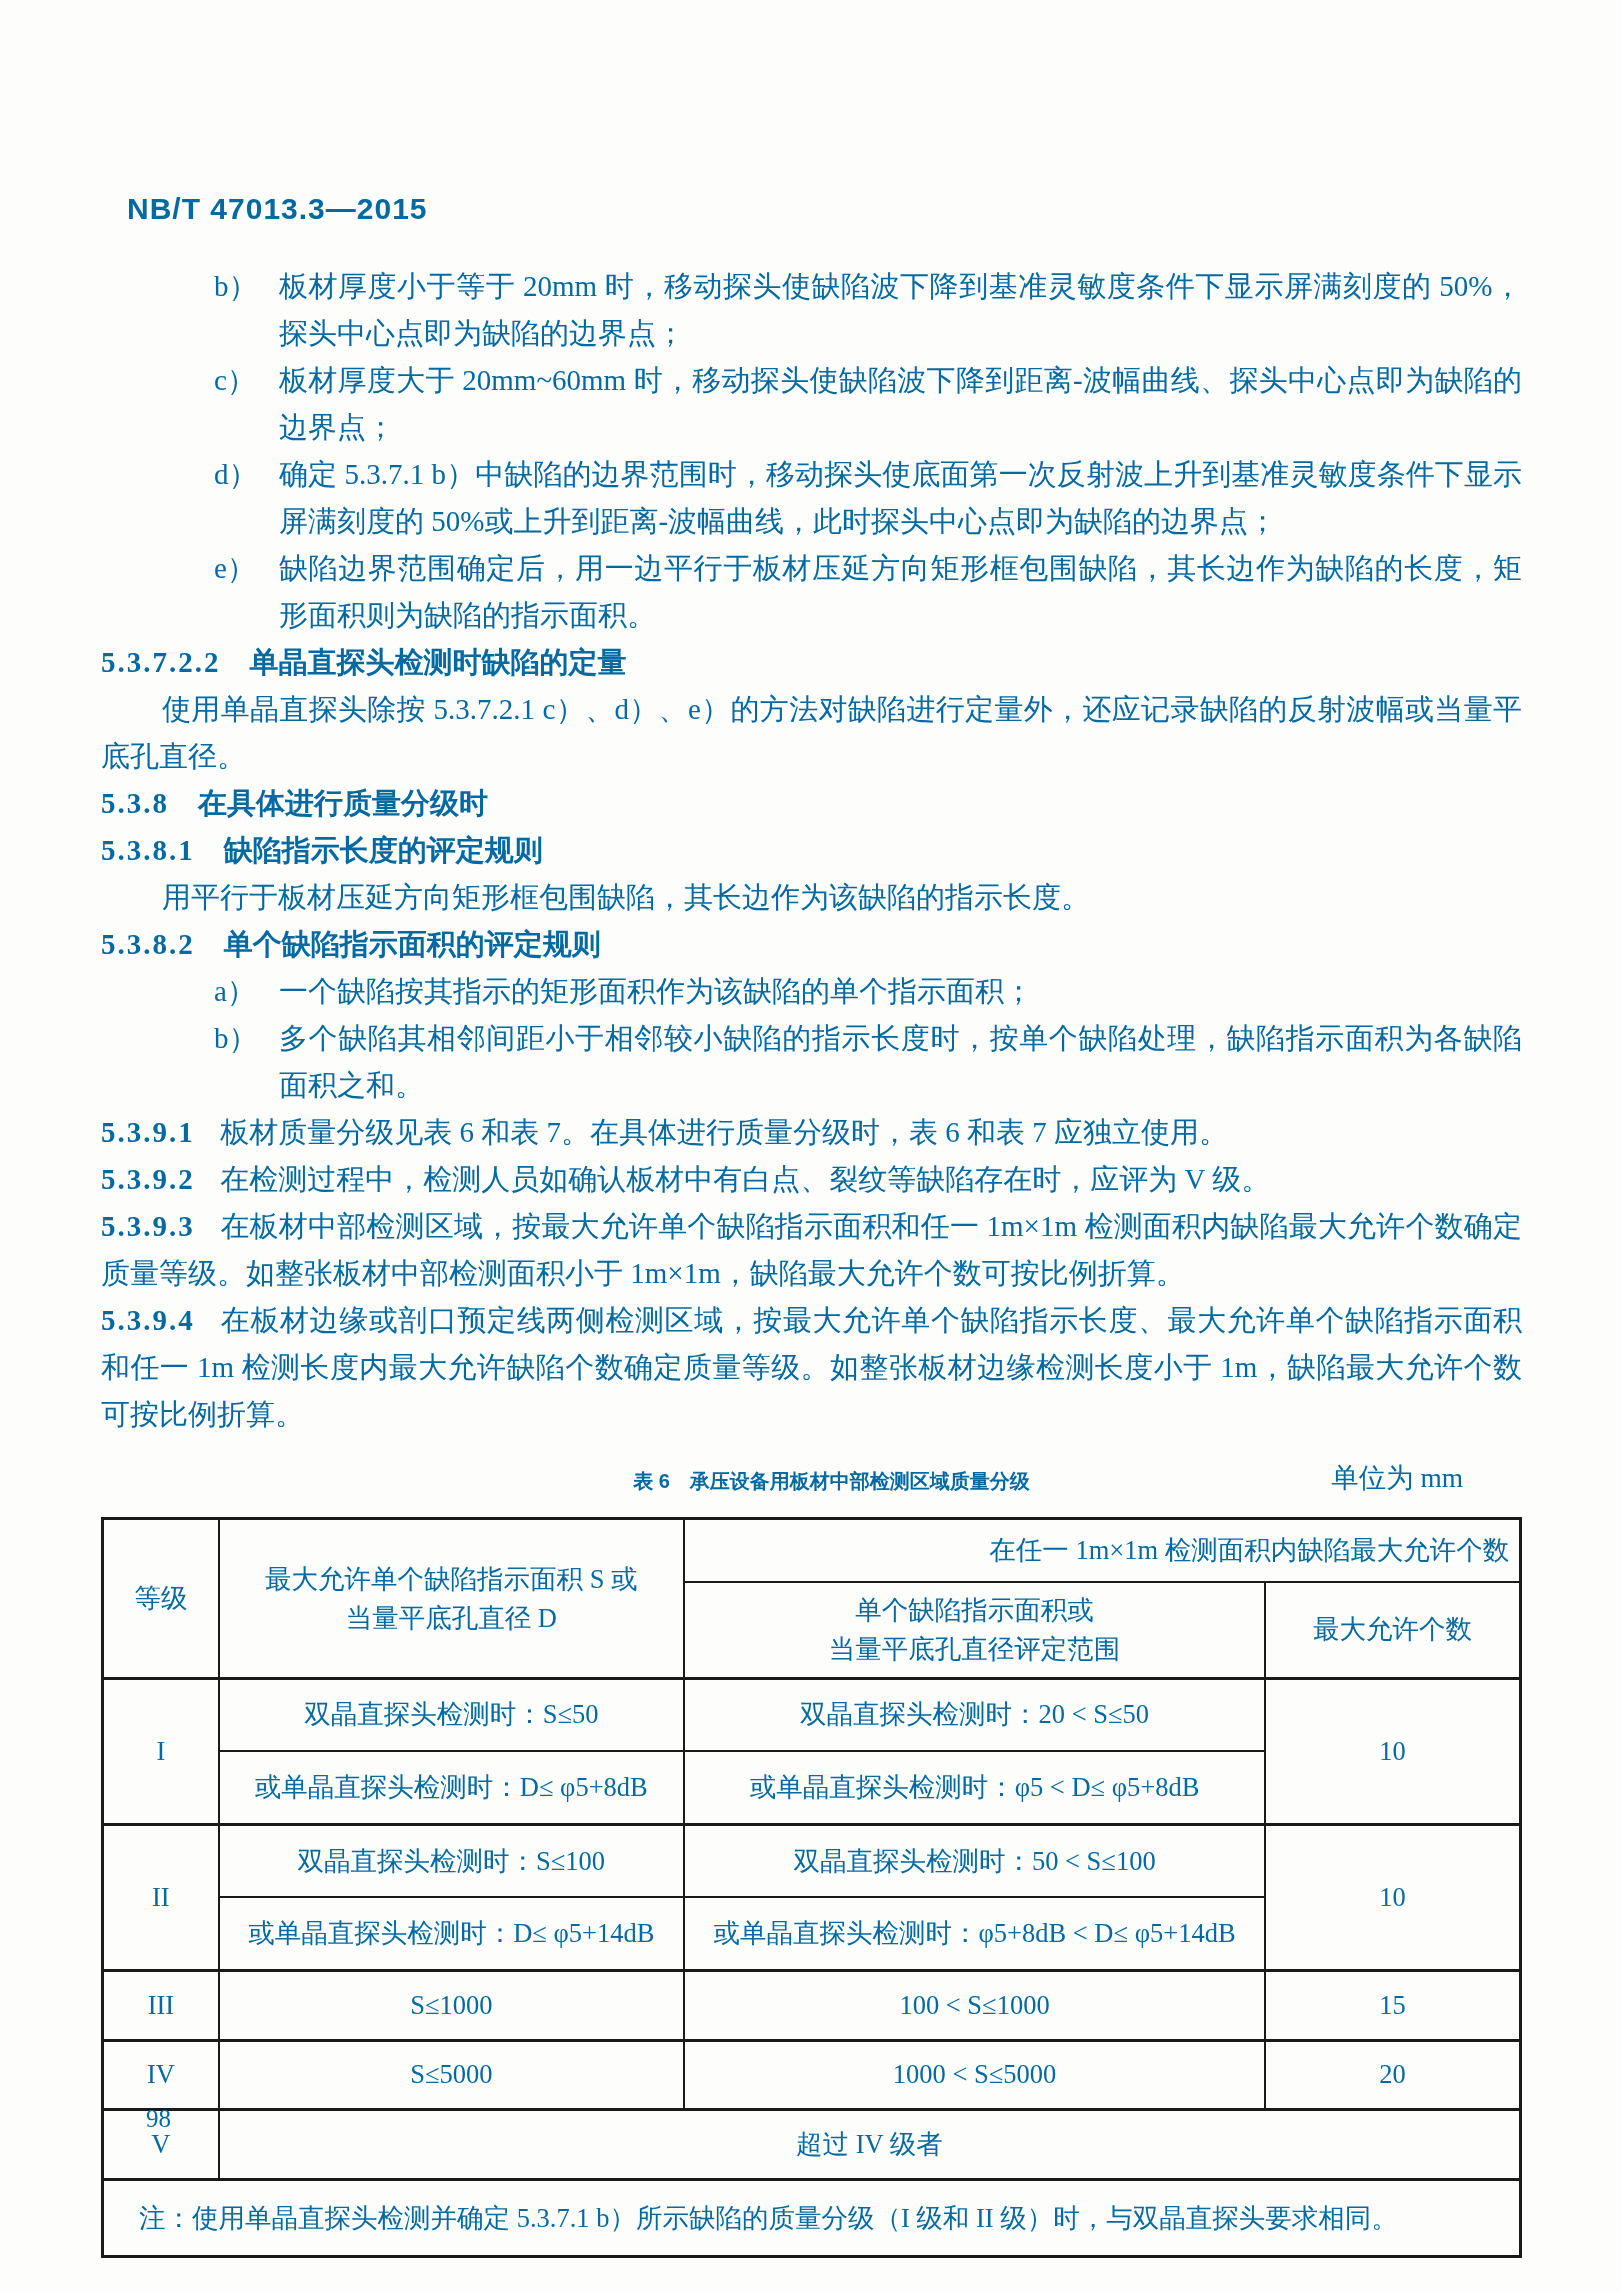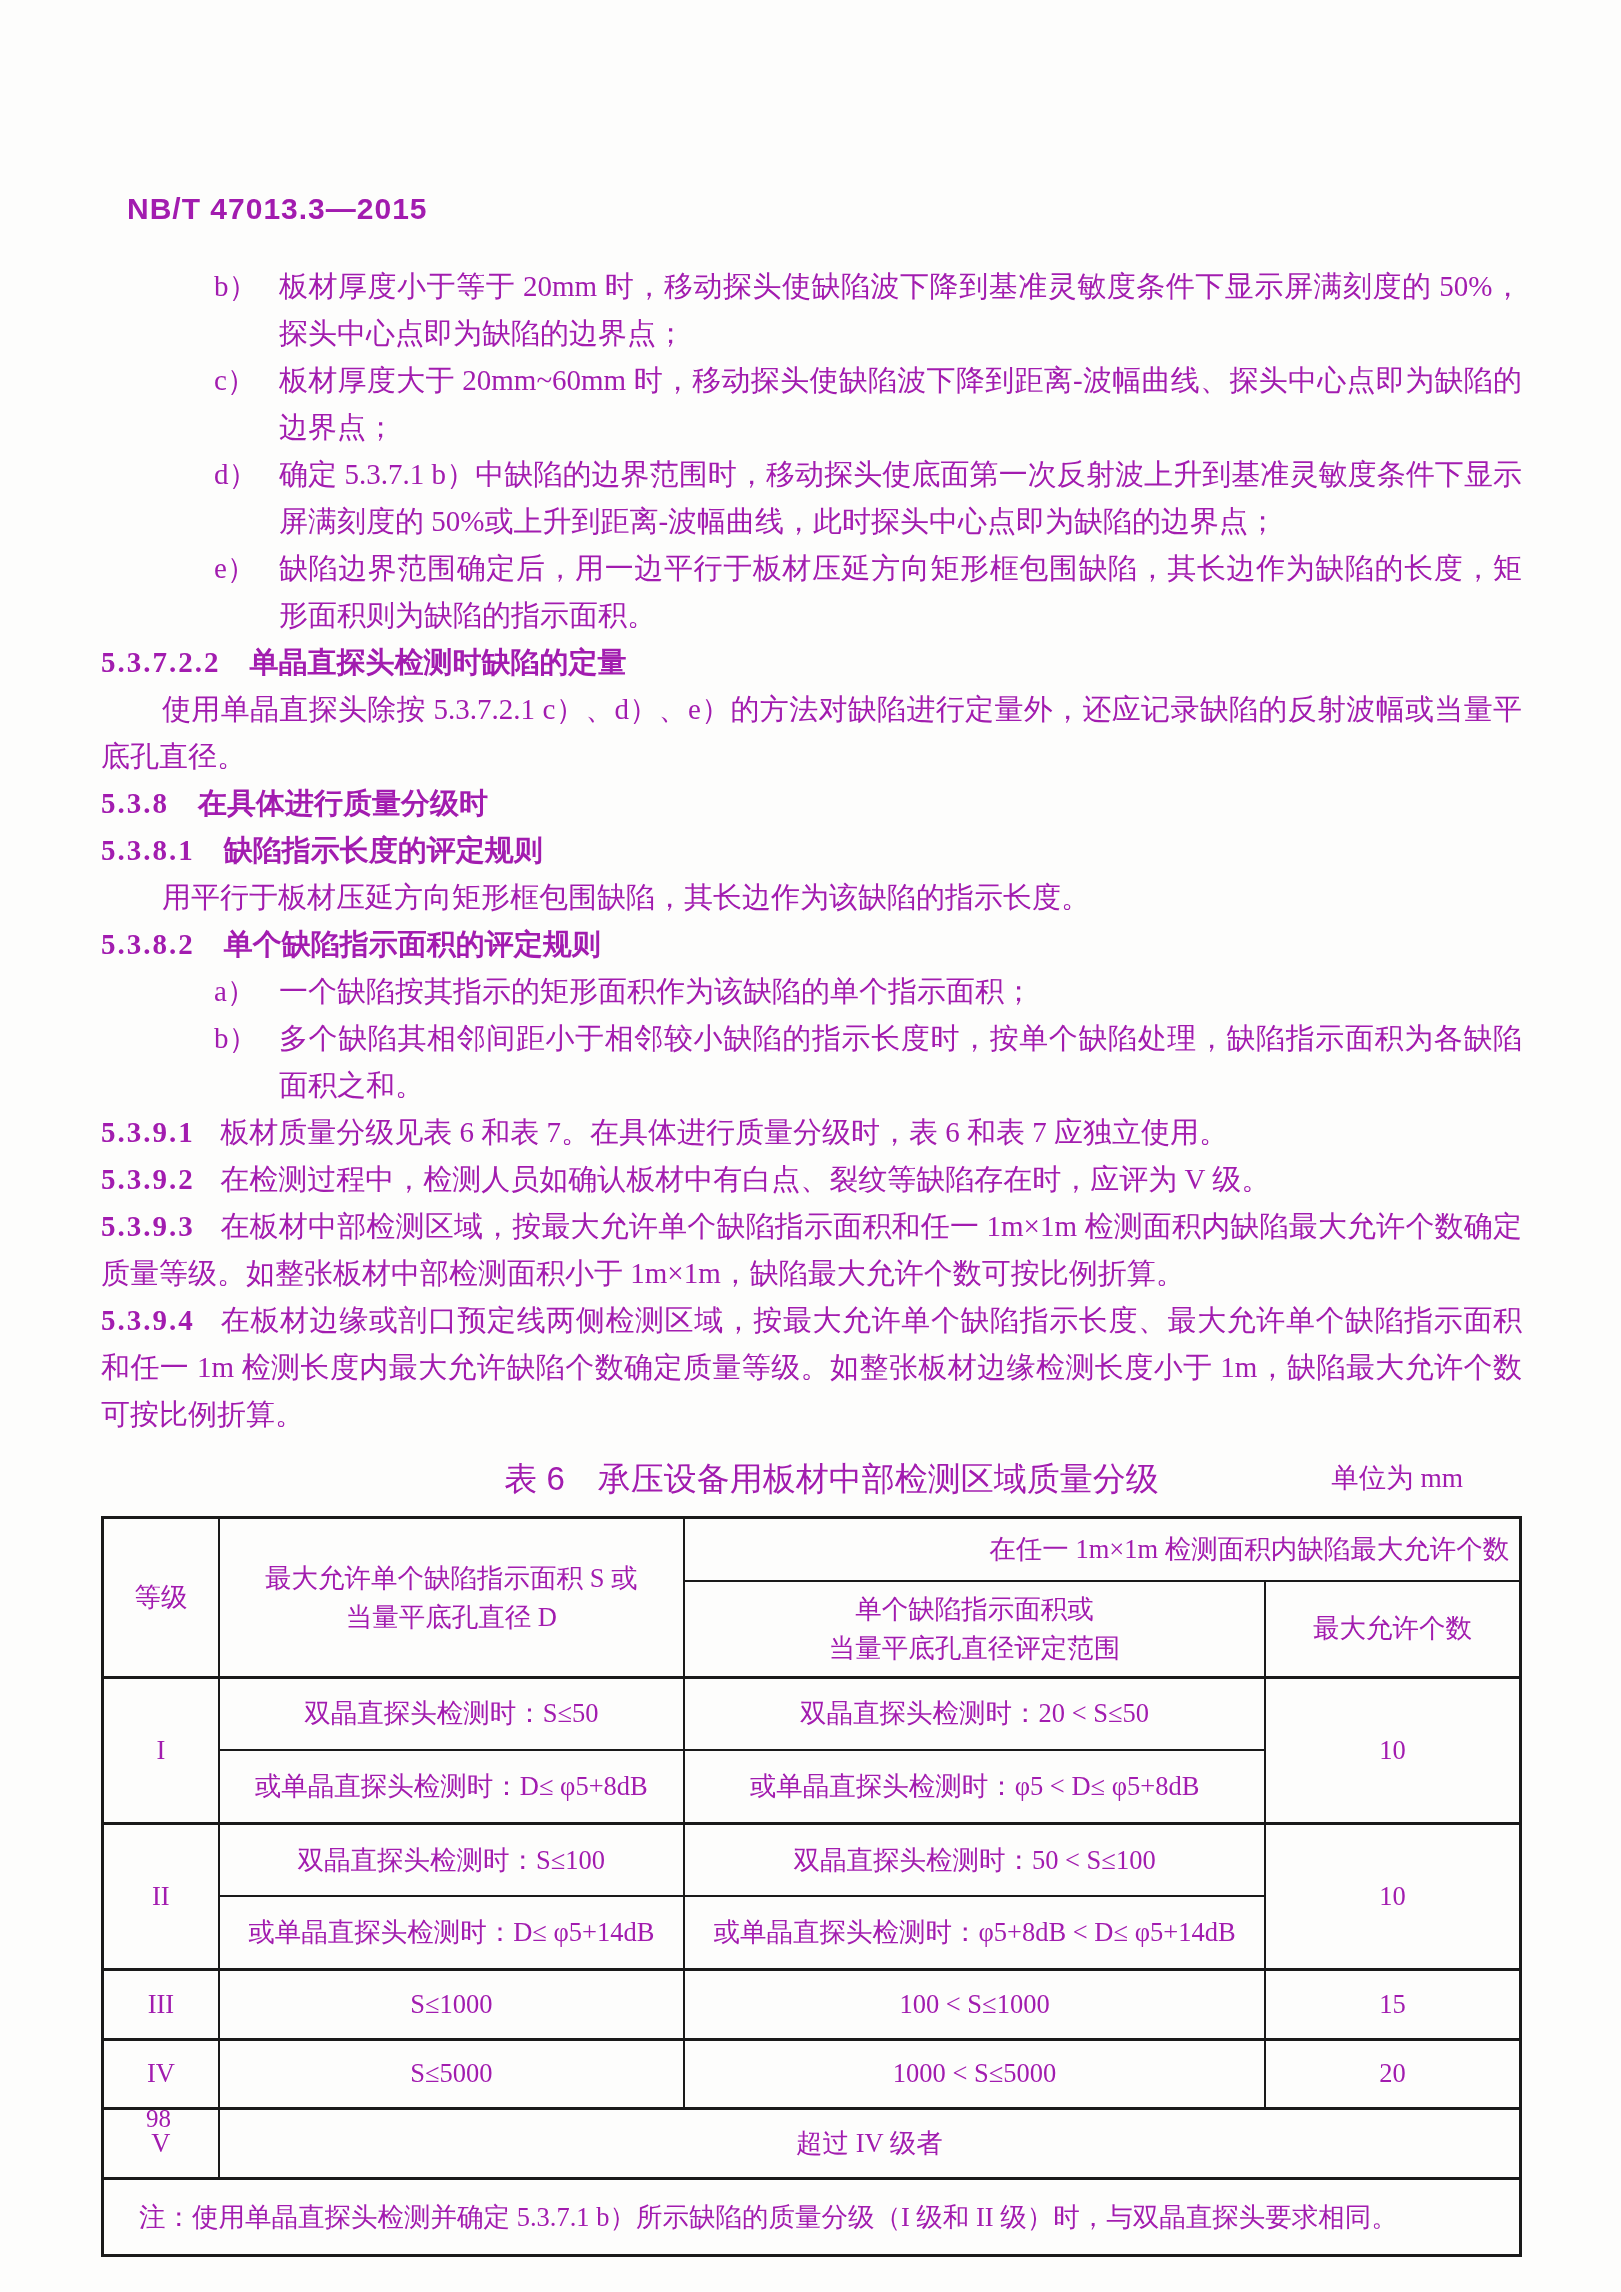--- a/index.html
+++ b/index.html
@@ -2,21 +2,21 @@
 <html><head>
 <meta charset="utf-8">
 <style>
   html,body { margin:0; padding:0; }
   body { background:#e8e8e8; }
   .page {
     position:relative;
     width:1621px; height:2293px;
     margin:0 auto;
     background:#fdfdfc;
-    color:#a21caf;
+    color:#0369a1;
     font-family:"Liberation Serif","DejaVu Serif",serif;
     overflow:hidden;
   }
   .doc-header {
     position:absolute; left:127px; top:192px;
     font-family:"Liberation Sans","DejaVu Sans",sans-serif;
     font-weight:700; font-size:30px; letter-spacing:1px;
   }
   .content {
     position:absolute; left:101px; top:263px; width:1421px;
@@ -35,21 +35,21 @@
   .p .p-text { display:block; text-indent:61px; }
   .hp { text-align:justify; }
   .hp .hp-num {
     font-family:Liberation Serif, serif;
     font-weight:700; letter-spacing:2px; margin-right:25.5px;
   }
   .table-wrap { margin-top:15.7px; }
   .table-caption-row { position:relative; text-align:center; line-height:49px; }
   .table-caption {
     font-family:"Liberation Sans","DejaVu Sans",sans-serif;
-    font-weight:400; font-size:33px;margin-left:40px;
+    font-weight:700; font-size:20px;margin-left:40px;
   }
   .table-unit {
     position:absolute; right:59px; top:0;
     font-weight:400; font-size:27.4px;
     font-family:"Liberation Serif","DejaVu Serif",serif;
   }
   table.t6 {
     width:100%; margin-top:11.8px;
     border-collapse:collapse;
     border:3.9px solid #1a1a1a;

